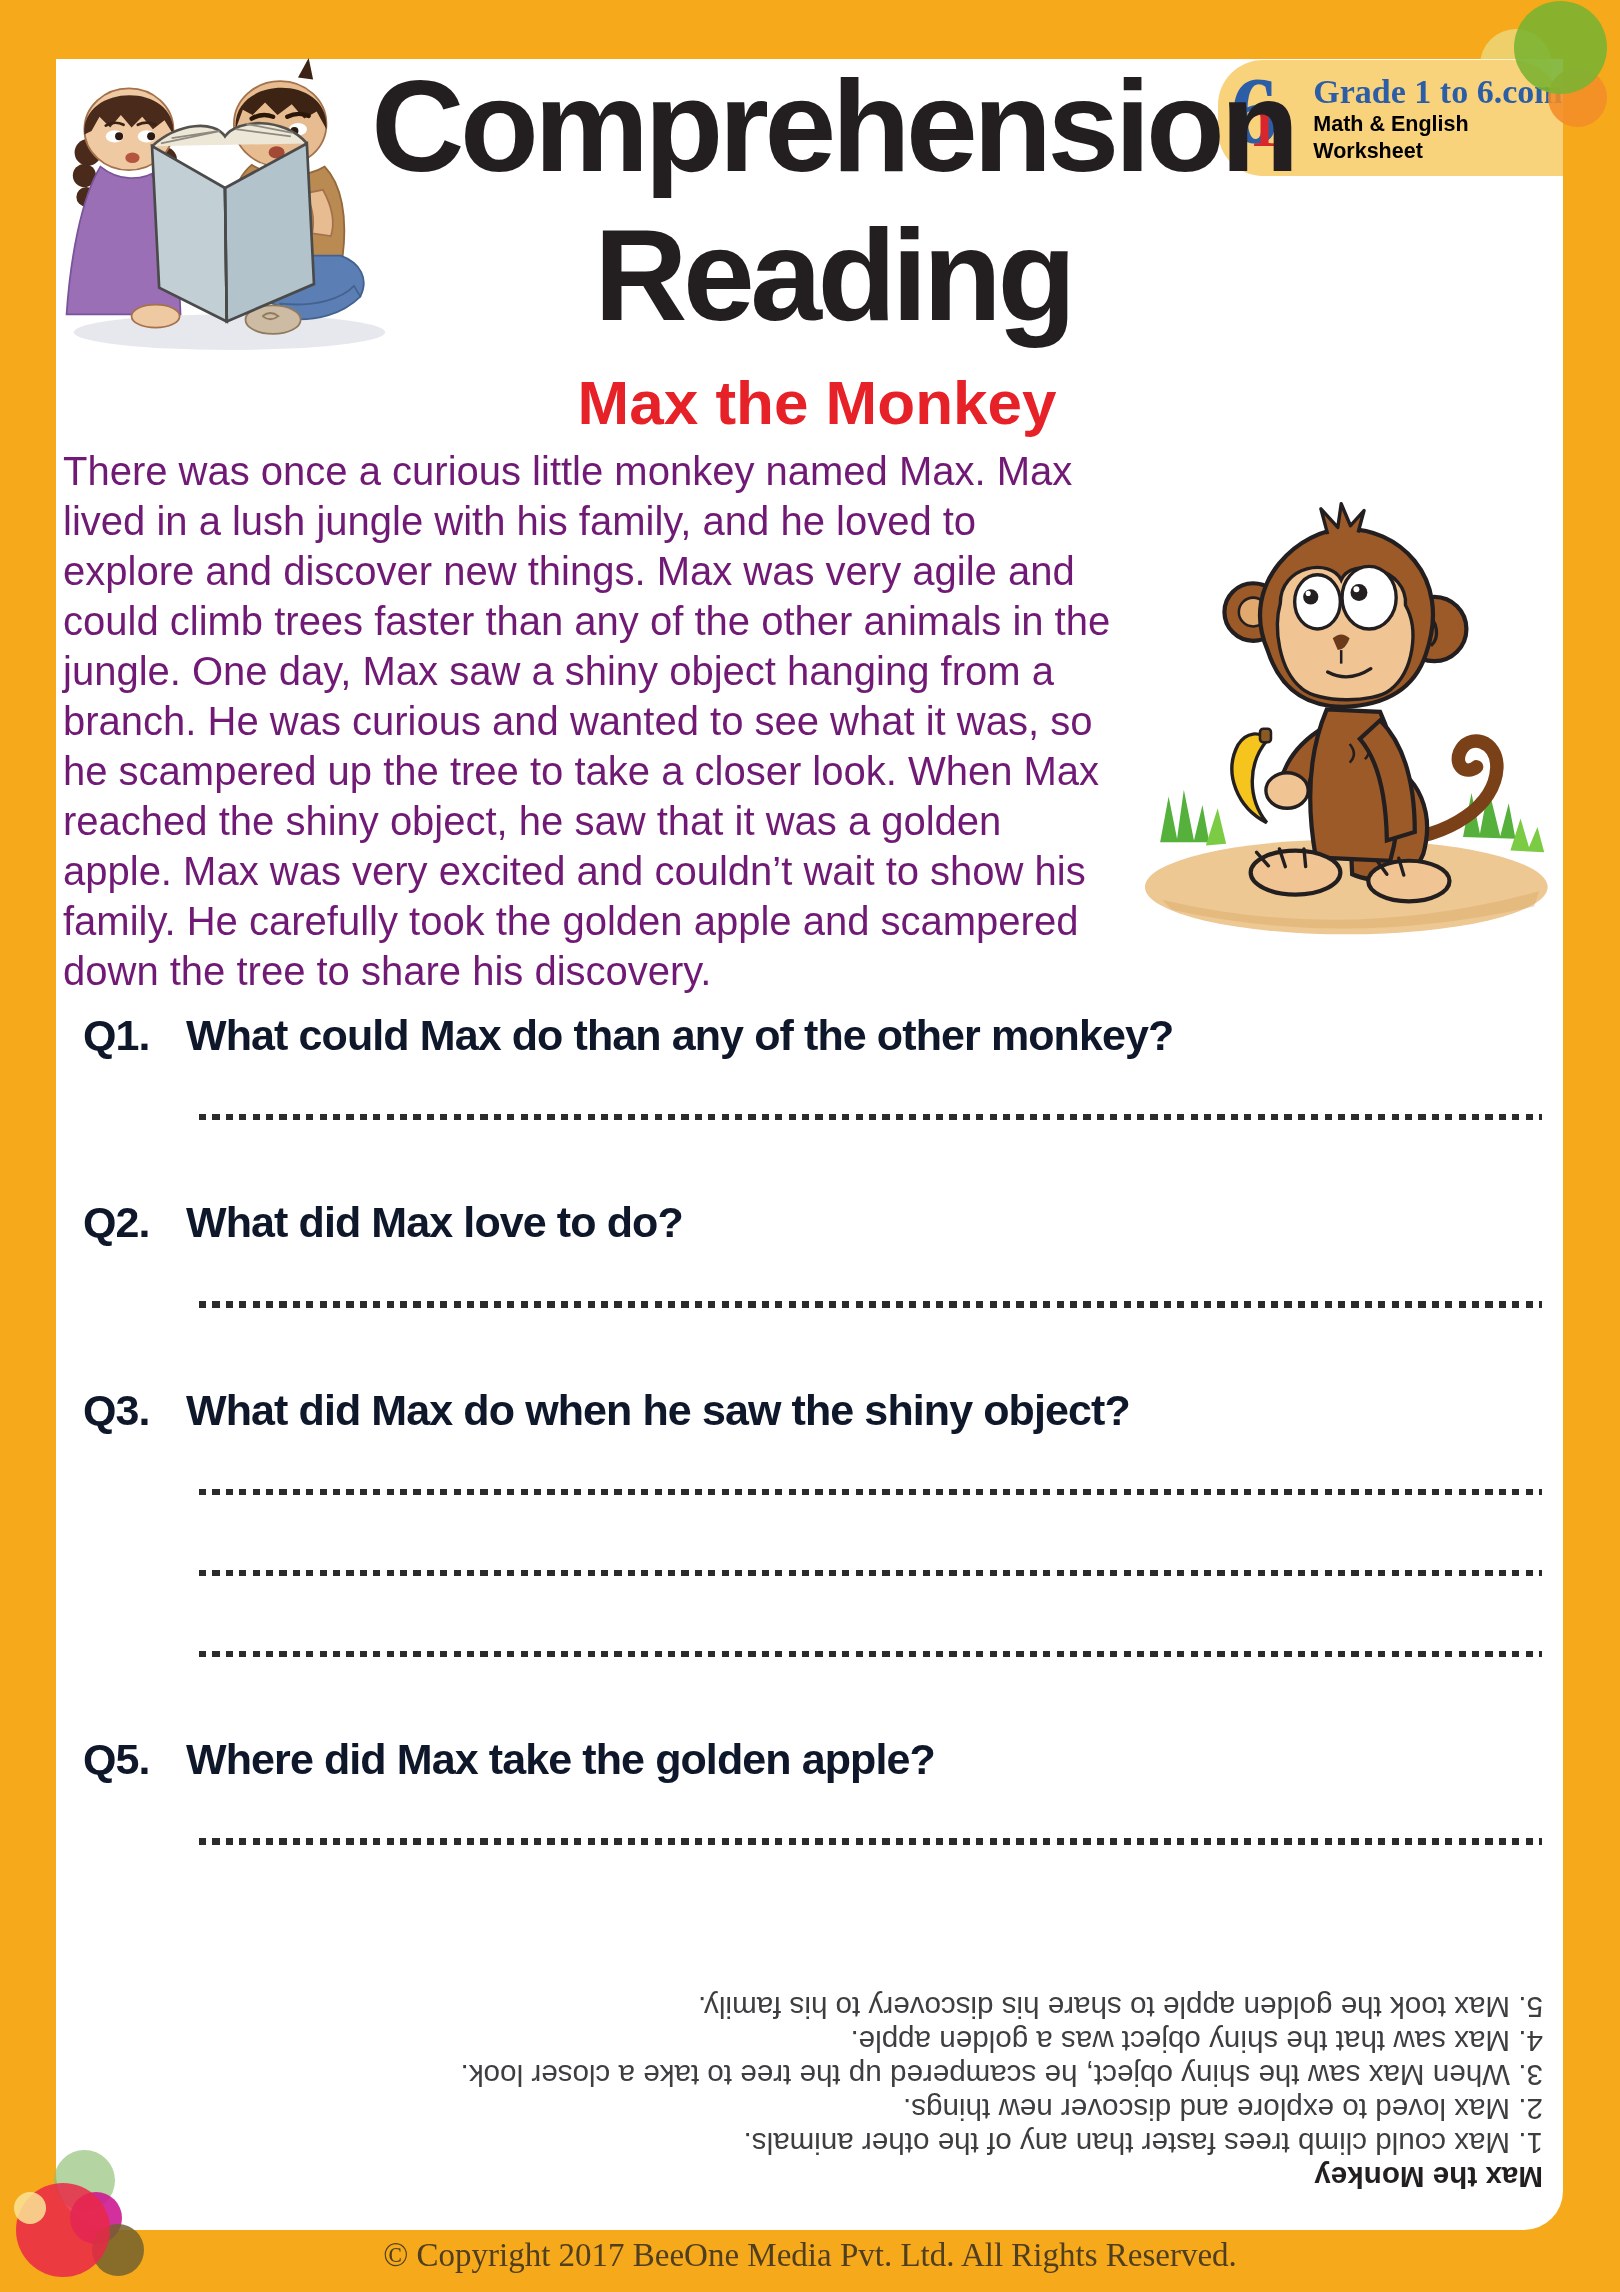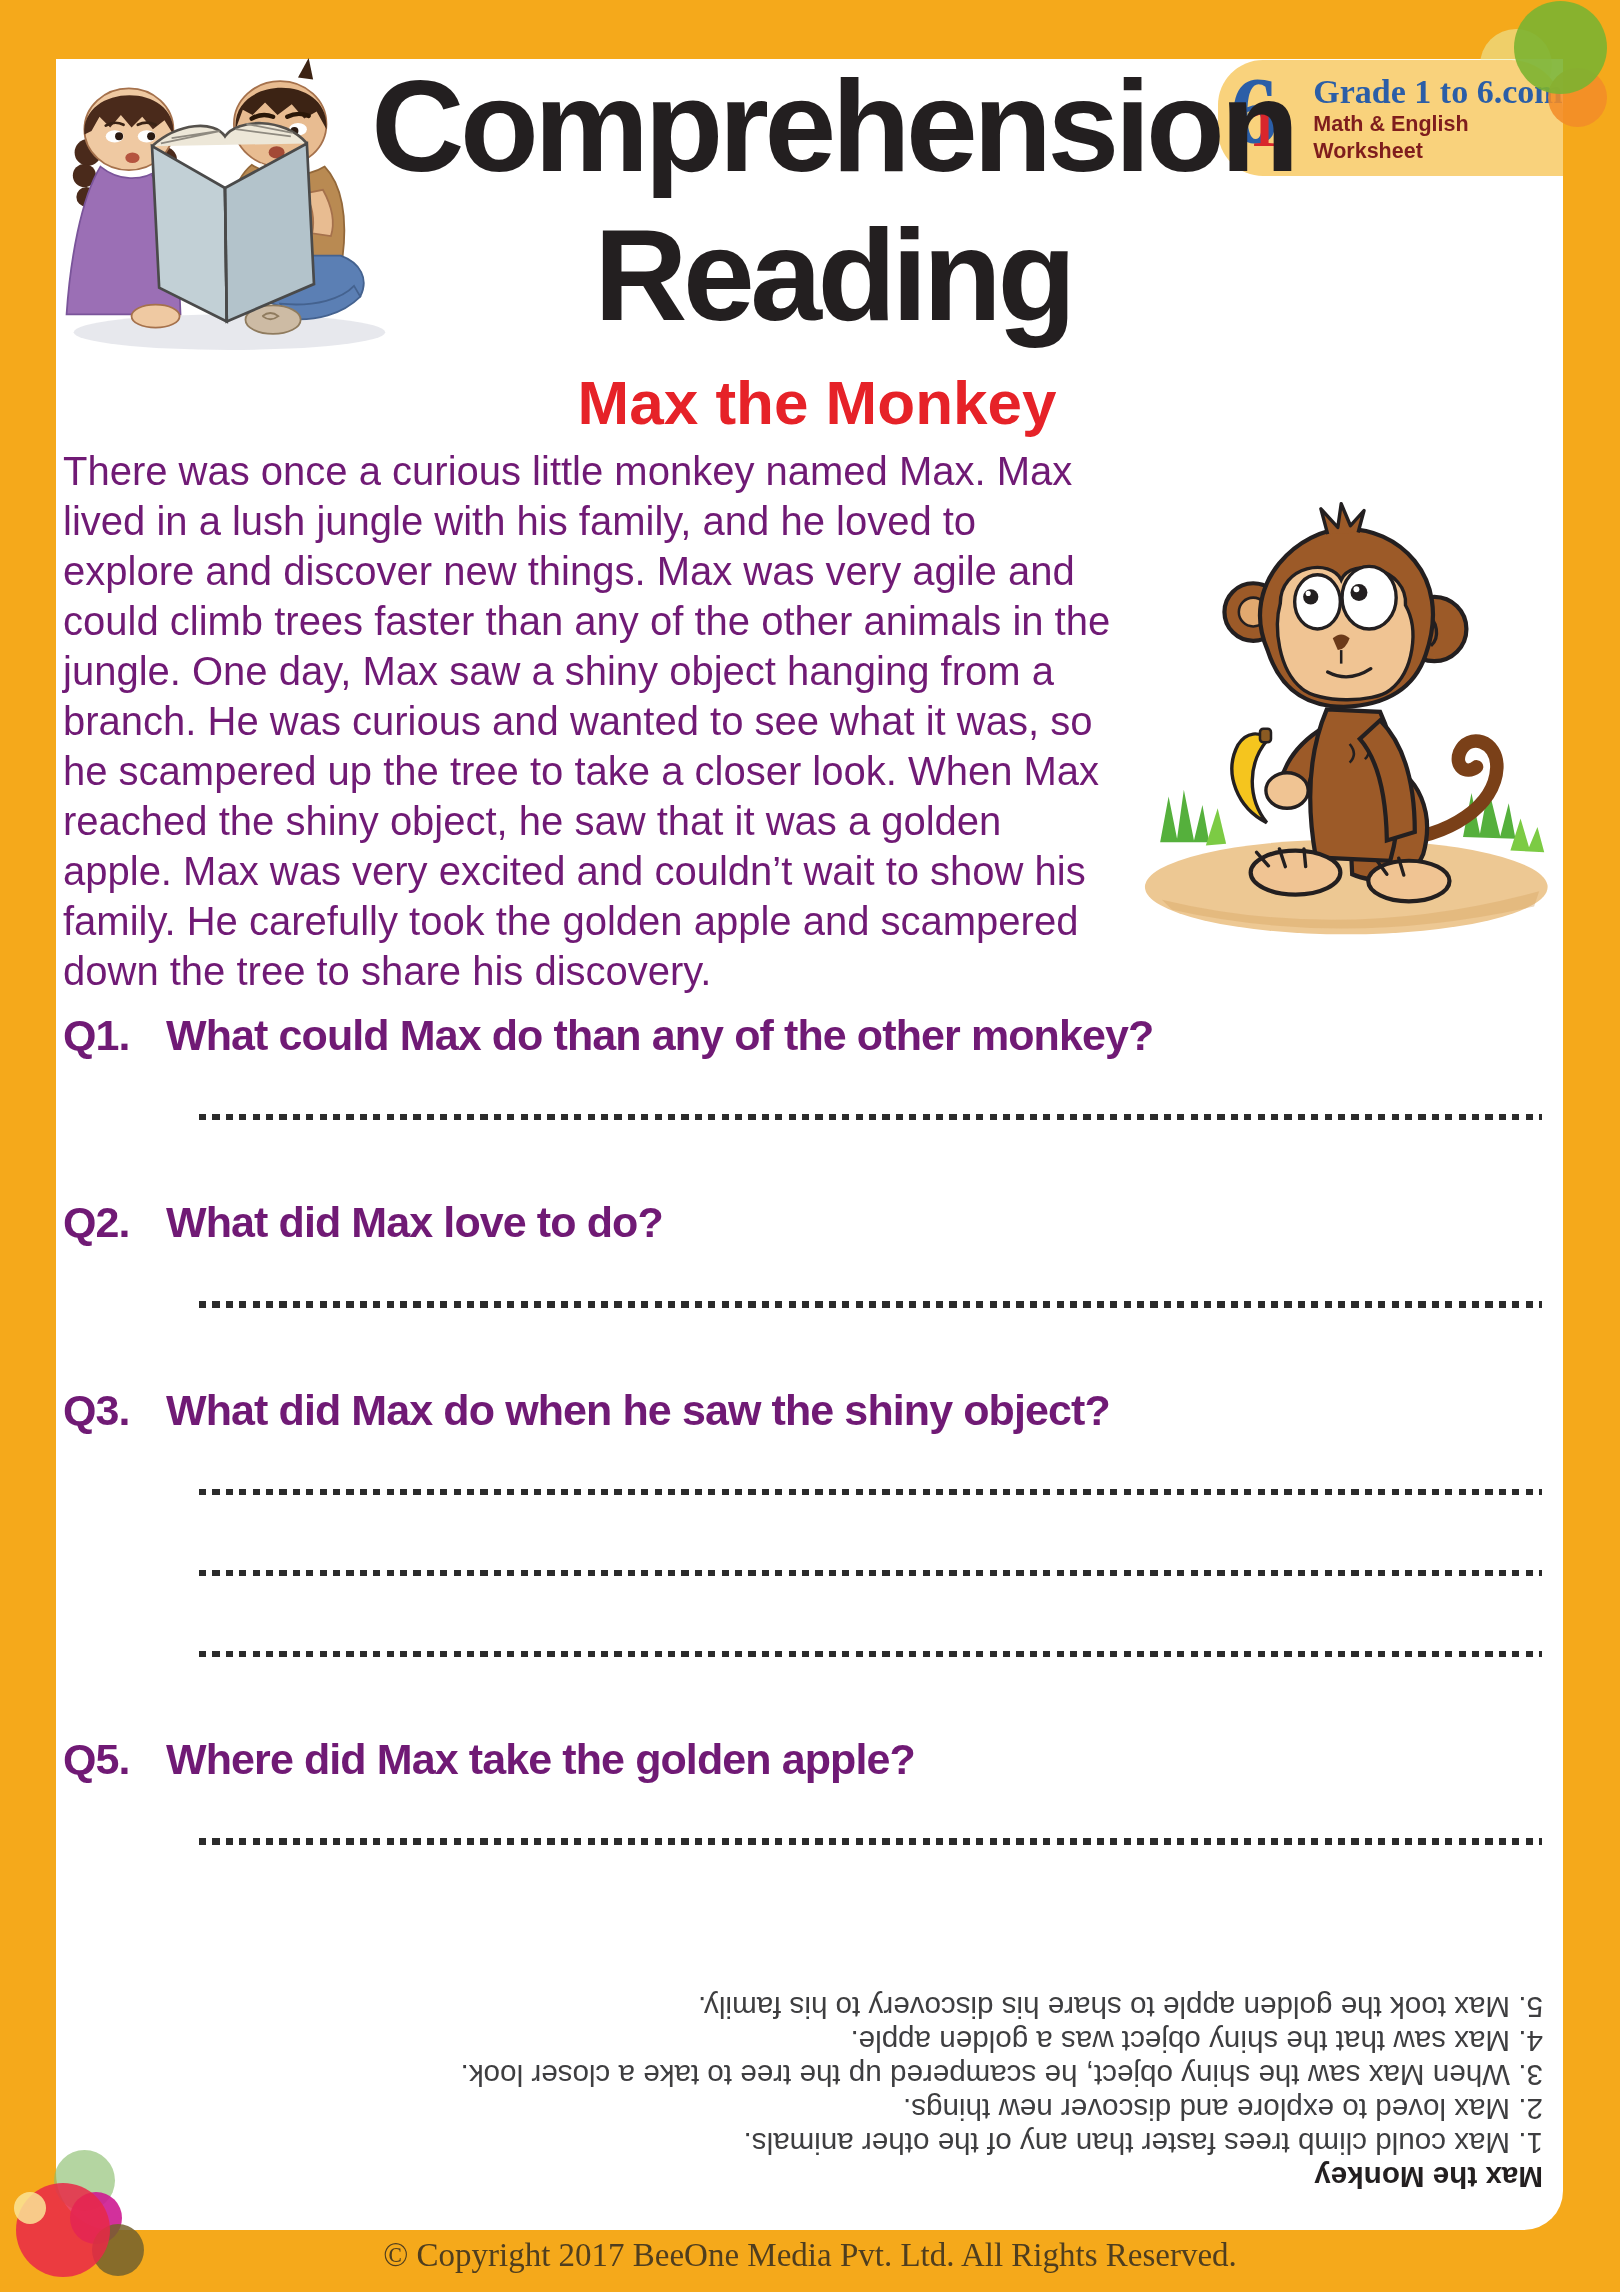--- a/index.html
+++ b/index.html
@@ -27,38 +27,38 @@
   .logo-bubble{
     position:absolute;left:1218px;top:60px;width:345px;height:116px;z-index:3;
     background:#F9D27C;border-radius:45px 52px 0 45px;
     display:flex;align-items:center;padding:0;box-sizing:border-box;
   }
   .logo-mark{position:relative;width:81px;height:100px;margin-left:12.5px;flex:0 0 auto;}
   .logo-six{position:absolute;left:0;top:-3.6px;font-family:"Liberation Serif",serif;font-weight:bold;font-size:95px;line-height:95px;color:#2B5EA7;}
   .logo-one{position:absolute;left:19px;top:30px;font-family:"Liberation Serif",serif;font-weight:bold;font-size:57px;line-height:57px;color:#D9262C;}
   .logo-texts{display:flex;flex-direction:column;margin-left:1.8px;}
   .logo-site{font-family:"Liberation Serif",serif;font-weight:bold;font-size:34px;line-height:39px;color:#2B5EA7;}
-  .logo-tagline{font-weight:bold;font-size:21.5px;line-height:27px;color:#7f1d1d;}
+  .logo-tagline{font-weight:bold;font-size:21.5px;line-height:27px;color:#000000;}
   .circle{position:absolute;border-radius:50%;}
   .c-pale-top{left:1480px;top:29px;width:72px;height:72px;background:rgba(233,238,170,0.55);z-index:3;}
   .c-orange-top{left:1548px;top:68px;width:59px;height:59px;background:rgba(242,140,40,0.88);z-index:3;}
   .c-green-top{left:1514px;top:0.9px;width:93px;height:93px;background:rgba(124,179,49,0.90);z-index:4;}
   
   .story-title{
     position:absolute;left:56px;top:365px;width:1522px;z-index:2;
     text-align:center;font-weight:bold;font-size:62px;line-height:75px;color:#E62228;
   }
   .passage{
     position:absolute;left:63px;top:446px;width:1488px;z-index:2;
     font-size:40px;line-height:50px;color:#701a75;
   }
   .monkey-float{float:right;width:423px;height:450px;margin:51px 0 3.6px 12.5px;}
   
   .questions{position:absolute;left:63px;top:1008px;width:1488px;z-index:2;}
-  .q-row{display:flex;margin-bottom:52px;font-weight:bold;font-size:43px;line-height:54px;color:#701a75;letter-spacing:-0.9px;}
+  .q-row{display:flex;margin-bottom:52px;font-weight:bold;font-size:43px;line-height:54px;color:#0f172a;letter-spacing:-0.9px;margin-left:20px;}
   .q-label{flex:0 0 103px;}
   .q-text{flex:1;}
   .answer-line{
     margin-left:136px;height:6.3px;margin-bottom:75px;
     background:repeating-linear-gradient(90deg,#2B2B2B 0 7.2px,transparent 7.2px 13.4px);
     width:1343px;
   }
   
   .answer-key{
     position:absolute;left:63px;top:1990px;width:1480px;z-index:2;

